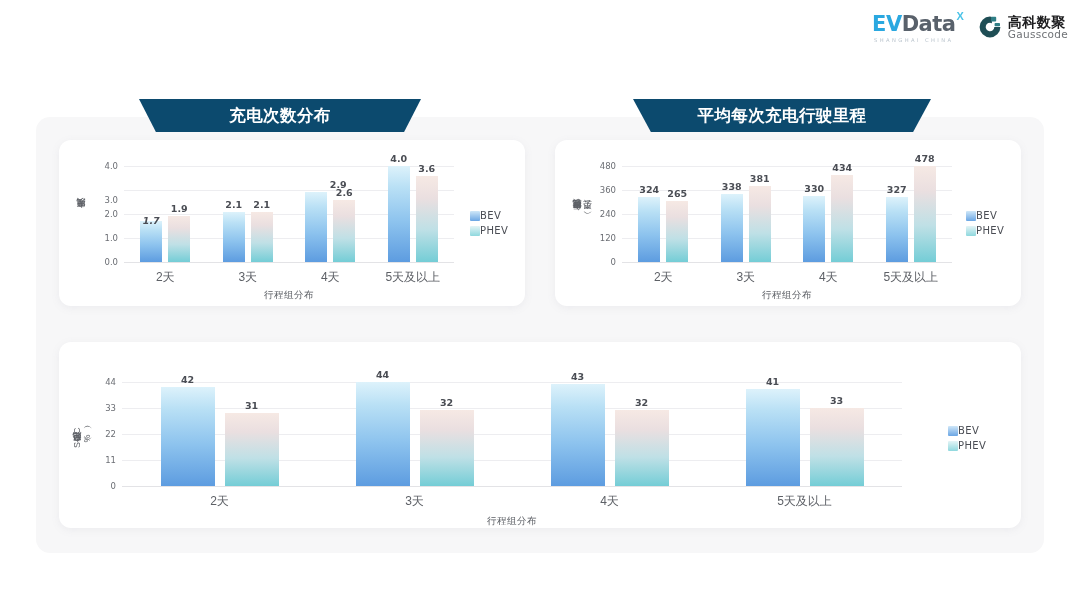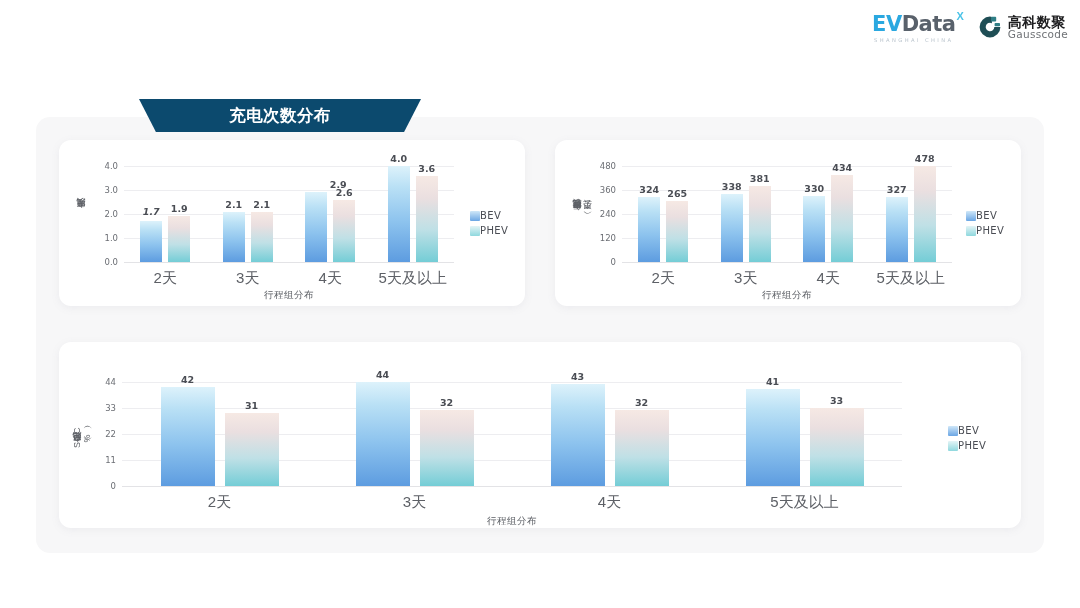--- a/index.html
+++ b/index.html
@@ -93,21 +93,21 @@
   .ytick {
     position: absolute; right: 0;
     font-size: 8.5px; color: #6b6e74;
     transform: translateY(-50%); text-align: right;
     font-family: "DejaVu Sans", sans-serif;
   }
   .gridline {
     position: absolute; height: 1px; background: #ededf0;
   }
   .xtick {
-    position: absolute; font-size: 15px; color: #5d6066;
+    position: absolute; font-size: 12px; color: #5d6066;
     transform: translateX(-50%); white-space: nowrap;
   }
   .xlabel {
     position: absolute; font-size: 9.5px; color: #5d6066;
     transform: translateX(-50%); white-space: nowrap; letter-spacing: 0.5px;
   }
   .bar {
     position: absolute; bottom: 0;
   }
   .bar.bev  { background: linear-gradient(180deg, #ddf2fb 0%, #b9e0f5 22%, #8dc3ee 58%, #5d9ce0 100%); }
@@ -160,35 +160,38 @@
 
   <div class="panel"></div>
 
   <div class="card" id="card-1"></div>
   <div class="card" id="card-2"></div>
   <div class="card" id="card-3"></div>
 
   <div class="ribbon" id="ribbon-1">
     <span class="ribbon-text">充电次数分布</span>
   </div>
+  <div class="ribbon" id="ribbon-2">
+    <span class="ribbon-text">平均每次充电行驶里程</span>
+  </div>
 
   <div class="chart" id="chart-1">
       <div class="ylabel" style="left: 76px; top: 176px; width: 14px; height: 78px;"><span>充电频次</span></div>
       <div class="gridline" style="left: 124px; top: 262px; width: 330px; background: rgb(227, 227, 230);"></div>
       <div class="ytick" style="left: 74px; top: 262px; width: 44px;">0.0</div>
       <div class="gridline" style="left: 124px; top: 238px; width: 330px; background: rgb(237, 237, 240);"></div>
       <div class="ytick" style="left: 74px; top: 238px; width: 44px;">1.0</div>
       <div class="gridline" style="left: 124px; top: 214px; width: 330px; background: rgb(237, 237, 240);"></div>
       <div class="ytick" style="left: 74px; top: 214px; width: 44px;">2.0</div>
       <div class="gridline" style="left: 124px; top: 190px; width: 330px; background: rgb(237, 237, 240);"></div>
-      <div class="ytick" style="left: 74px; top: 190px; width: 44px;">3.0</div>
+      <div class="ytick" style="left: 74px; top: 200px; width: 44px;">3.0</div>
       <div class="gridline" style="left: 124px; top: 166px; width: 330px; background: rgb(237, 237, 240);"></div>
       <div class="ytick" style="left: 74px; top: 166px; width: 44px;">4.0</div>
       <div class="bar bev" style="left: 140.25px; top: 221.2px; width: 22px; height: 40.8px;"></div>
-      <div class="barval" style="left: 151.25px; top: 206px; font-style: italic;">1.7</div>
+      <div class="barval" style="left: 151.25px; top: 215px; font-style: italic;">1.7</div>
       <div class="bar phev" style="left: 168.25px; top: 216.4px; width: 22px; height: 45.6px;"></div>
       <div class="barval" style="left: 179.25px; top: 203.4px;">1.9</div>
       <div class="xtick" style="left: 165.25px; top: 269px;">2天</div>
       <div class="bar bev" style="left: 222.75px; top: 211.6px; width: 22px; height: 50.4px;"></div>
       <div class="barval" style="left: 233.75px; top: 198.6px;">2.1</div>
       <div class="bar phev" style="left: 250.75px; top: 211.6px; width: 22px; height: 50.4px;"></div>
       <div class="barval" style="left: 261.75px; top: 198.6px;">2.1</div>
       <div class="xtick" style="left: 247.75px; top: 269px;">3天</div>
       <div class="bar bev" style="left: 305.25px; top: 192.4px; width: 22px; height: 69.6px;"></div>
       <div class="barval" style="left: 316.25px; top: 179.4px; margin-left: 22px;">2.9</div>

